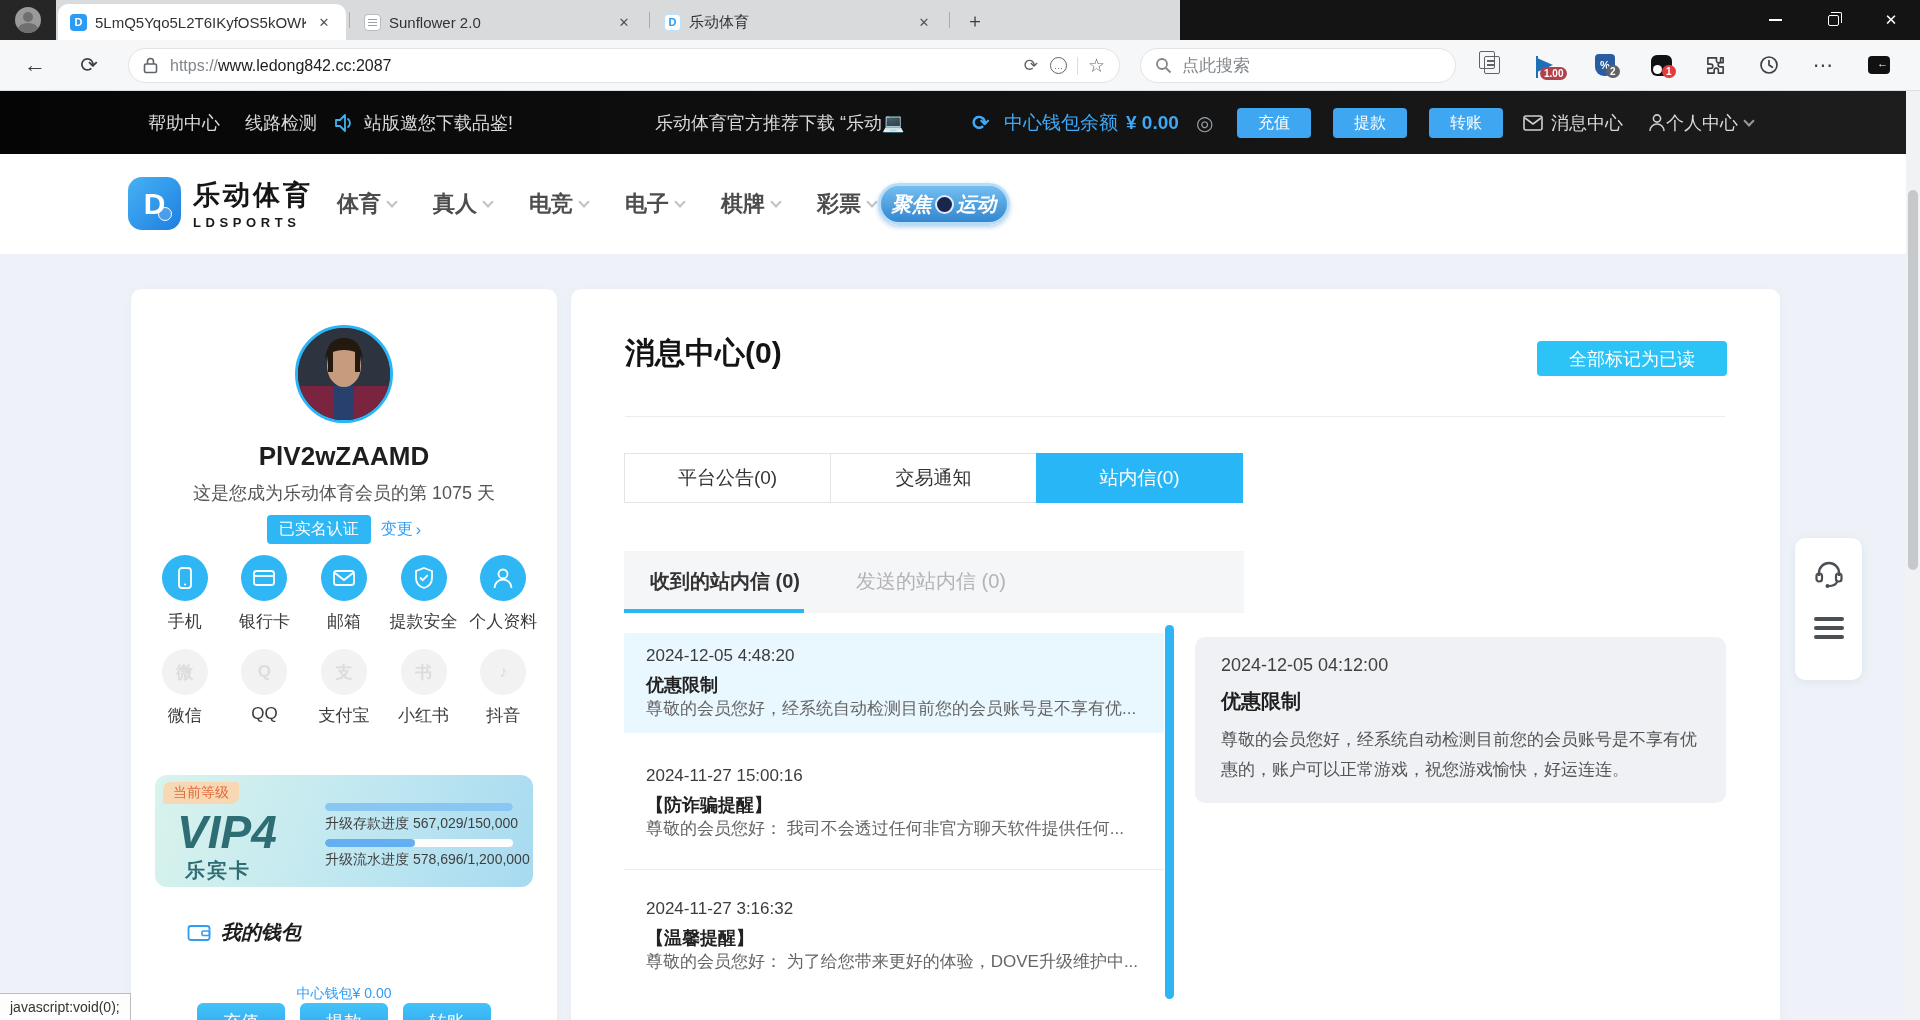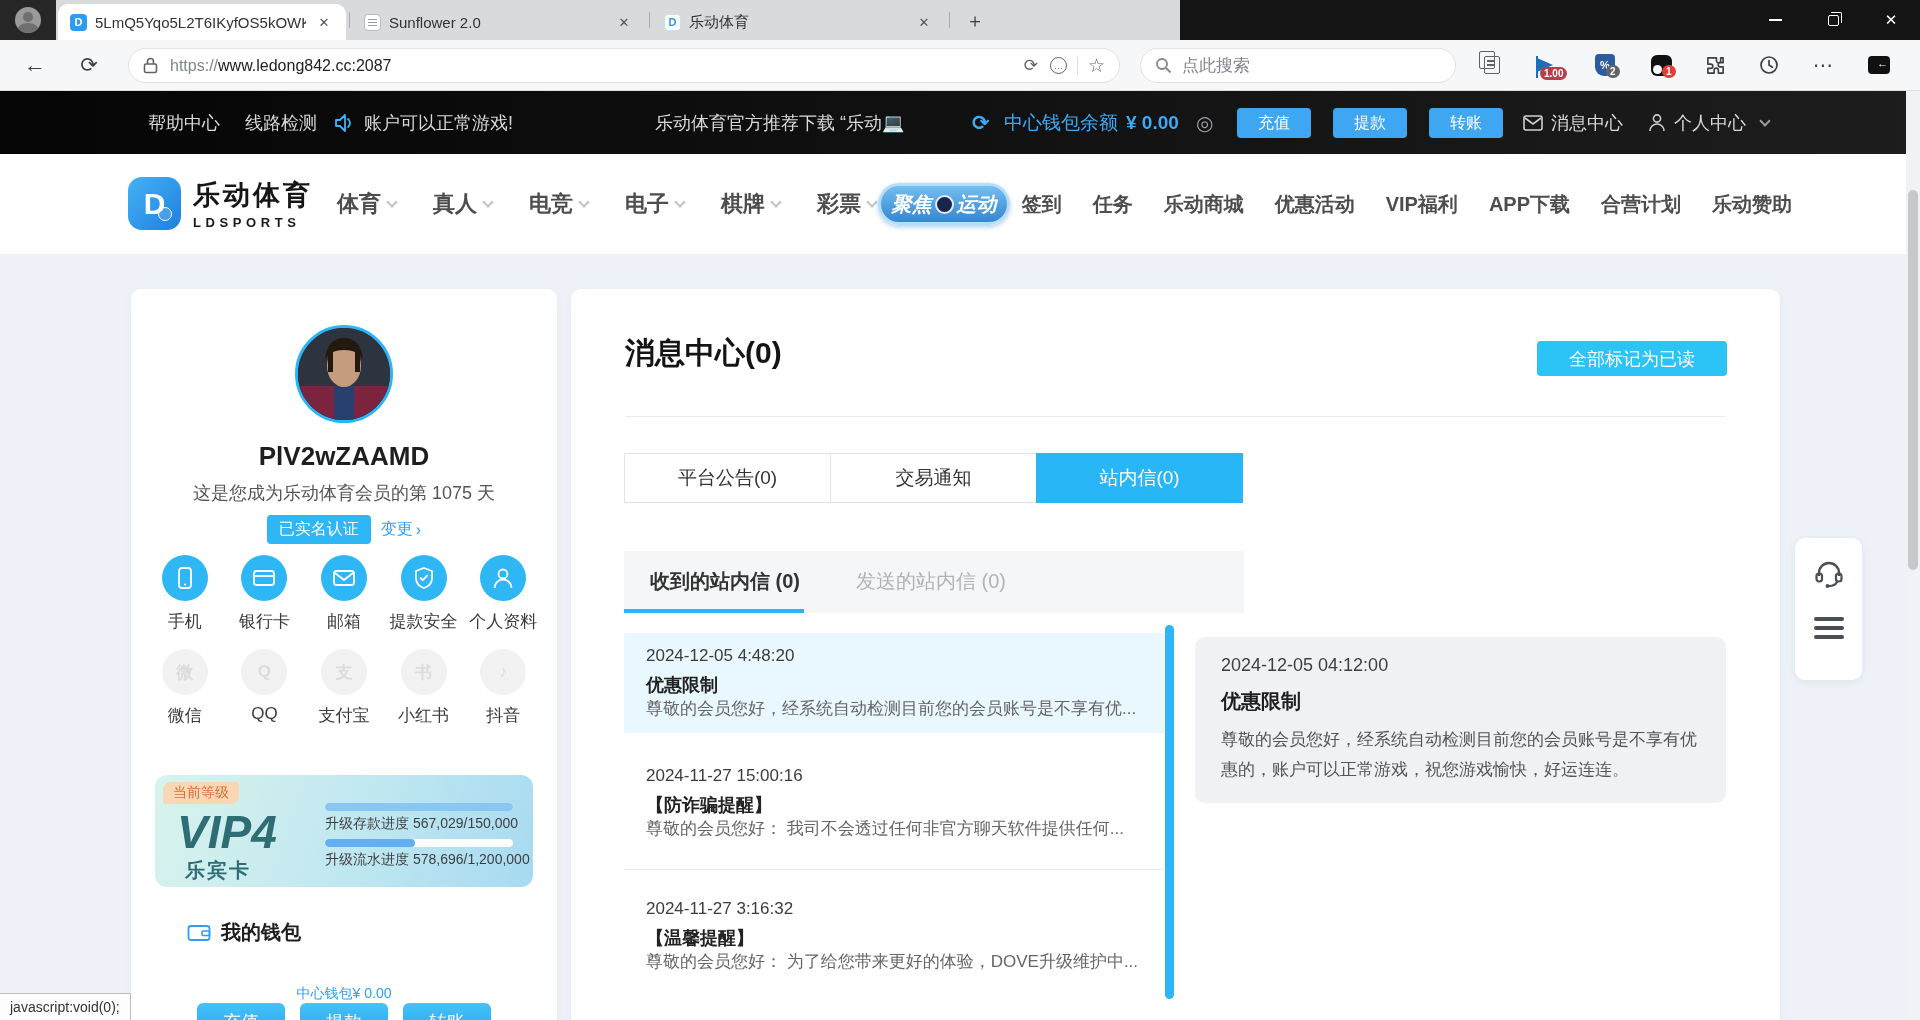--- a/index.html
+++ b/index.html
@@ -114,21 +114,21 @@
   #vipcard { position:absolute; left:24px; top:486px; width:378px; height:112px; border-radius:12px;
     background:linear-gradient(110deg,#d9f3ec 0%,#bfe7f1 55%,#a7daf0 100%); text-align:left; }
   #viptag { position:absolute; left:8px; top:7px; background:#f8d8b4; color:#df6a3a; font-size:14px; padding:2px 10px;
     border-radius:8px 2px 8px 2px; }
   #viplevel { position:absolute; left:22px; top:30px; font-size:46px; font-weight:900; font-style:italic; color:#2f6d74; }
   #vipcardname { position:absolute; left:30px; top:82px; font-size:20px; font-weight:bold; color:#2f6d74; letter-spacing:2px; }
   .pbar { position:absolute; left:170px; width:188px; height:8px; border-radius:4px; overflow:hidden; }
   .pbar .fill { height:100%; border-radius:4px; }
   .plabel { position:absolute; left:170px; font-size:14px; color:#3f3f3f; white-space:nowrap; }
   #wallethead { position:absolute; left:56px; top:630px; display:flex; align-items:center; gap:10px; }
-  #wallethead .t { font-size:20px; font-weight:800; color:#1e1e1e; }
+  #wallethead .t { font-size:20px; font-weight:800; color:#1e1e1e;font-style:italic; }
   #walletbal { position:absolute; left:0; top:696px; width:100%; font-size:14px; color:#2f9df5; }
   #walletbtns { position:absolute; left:0; top:714px; width:100%; display:flex; justify-content:center; gap:15px; }
   .wbtn { width:88px; height:38px; border-radius:6px; background:linear-gradient(180deg,#43c4f7,#2a9cf2); color:#fff;
     font-size:18px; display:flex; align-items:center; justify-content:center; }
 
   
   #maincard { left:571px; top:35px; width:1209px; height:770px; overflow:hidden; }
   #msgtitle { position:absolute; left:54px; top:44px; font-size:30px; font-weight:800; color:#141414; }
   #markall { position:absolute; left:966px; top:52px; width:190px; height:35px; background:#2cc3f7; border-radius:4px;
     color:#fff; font-size:18px; display:flex; align-items:center; justify-content:center; }
@@ -270,21 +270,21 @@
 
 <div id="sitebar">
   <div class="sb" style="left:148px;">帮助中心</div>
   <div class="sb" style="left:245px;">线路检测</div>
   <div class="sb" style="left:334px;">
     <svg width="22" height="20" viewBox="0 0 22 20">
       <path d="M2 7 h4 l5-5 v16 l-5-5 H2 z" fill="none" stroke="#3db5f2" stroke-width="1.8" stroke-linejoin="round"></path>
       <path d="M14 6 a5 5 0 0 1 0 8" fill="none" stroke="#3db5f2" stroke-width="1.8" stroke-linecap="round"></path>
     </svg>
   </div>
-  <div class="sb" style="left:364px;">账户可以正常游戏!</div>
+  <div class="sb" style="left:364px;">站版邀您下载品鉴!</div>
   <div class="sb" style="left:655px;">
     <span id="marquee">乐动体育官方推荐下载 “乐动💻</span>
   </div>
 
   <div class="sb" style="left:972px;color:#3fa9f5;font-size:21px;font-weight:bold;">⟳</div>
   <div class="sb" style="left:1004px;color:#3fa9f5;font-size:19px;">
     <span>中心钱包余额</span>
       <span style="width:8px;display:inline-block;"></span>
     <span style="font-weight:bold;">¥ 0.00</span>
   </div>
@@ -294,21 +294,21 @@
   <div class="sb-btn" style="left:1333px;">提款</div>
   <div class="sb-btn" style="left:1429px;">转账</div>
 
   <div class="sb" style="left:1523px;gap:8px;">
     <svg width="20" height="16" viewBox="0 0 20 16">
       <rect x="1" y="1" width="18" height="14" rx="2" fill="none" stroke="#cfcfcf" stroke-width="1.6"></rect>
       <path d="M2 3 l8 6 8-6" fill="none" stroke="#cfcfcf" stroke-width="1.6"></path>
     </svg>
     <span>消息中心</span>
   </div>
-  <div class="sb" style="left:1648px;gap:8px;">
+  <div class="sb" style="left:1648px;">
     <svg width="18" height="19" viewBox="0 0 18 19">
       <circle cx="9" cy="5.5" r="3.6" fill="none" stroke="#cfcfcf" stroke-width="1.6"></circle>
       <path d="M2 18 a7 7 0 0 1 14 0" fill="none" stroke="#cfcfcf" stroke-width="1.6"></path>
     </svg>
     <span>个人中心</span>
     <span class="chev" style="border-color:#9a9a9a;"></span>
   </div>
 </div>
 
 <div id="navbar">
@@ -342,30 +342,20 @@
       </div>
     <div class="mitem">
         <span>彩票</span>
         <span class="chev"></span>
       </div>
   </div>
   <div id="focusbadge">
     <span>聚焦</span>
       <span class="ball"></span>
       <span>运动</span>
-  </div>
-  <div id="navlinks">
-    <span class="nlink">签到</span>
-    <span class="nlink">任务</span>
-    <span class="nlink">乐动商城</span>
-    <span class="nlink">优惠活动</span>
-    <span class="nlink">VIP福利</span>
-    <span class="nlink">APP下载</span>
-    <span class="nlink">合营计划</span>
-    <span class="nlink">乐动赞助</span>
   </div>
 </div>
 
 <div id="page">
 
   <div class="card" id="leftcard">
     <div id="pavatar">
       <svg width="92" height="92" viewBox="0 0 92 92">
         <rect width="92" height="92" fill="#2e3340"></rect>
         <rect y="58" width="92" height="34" fill="#7a2440"></rect>

